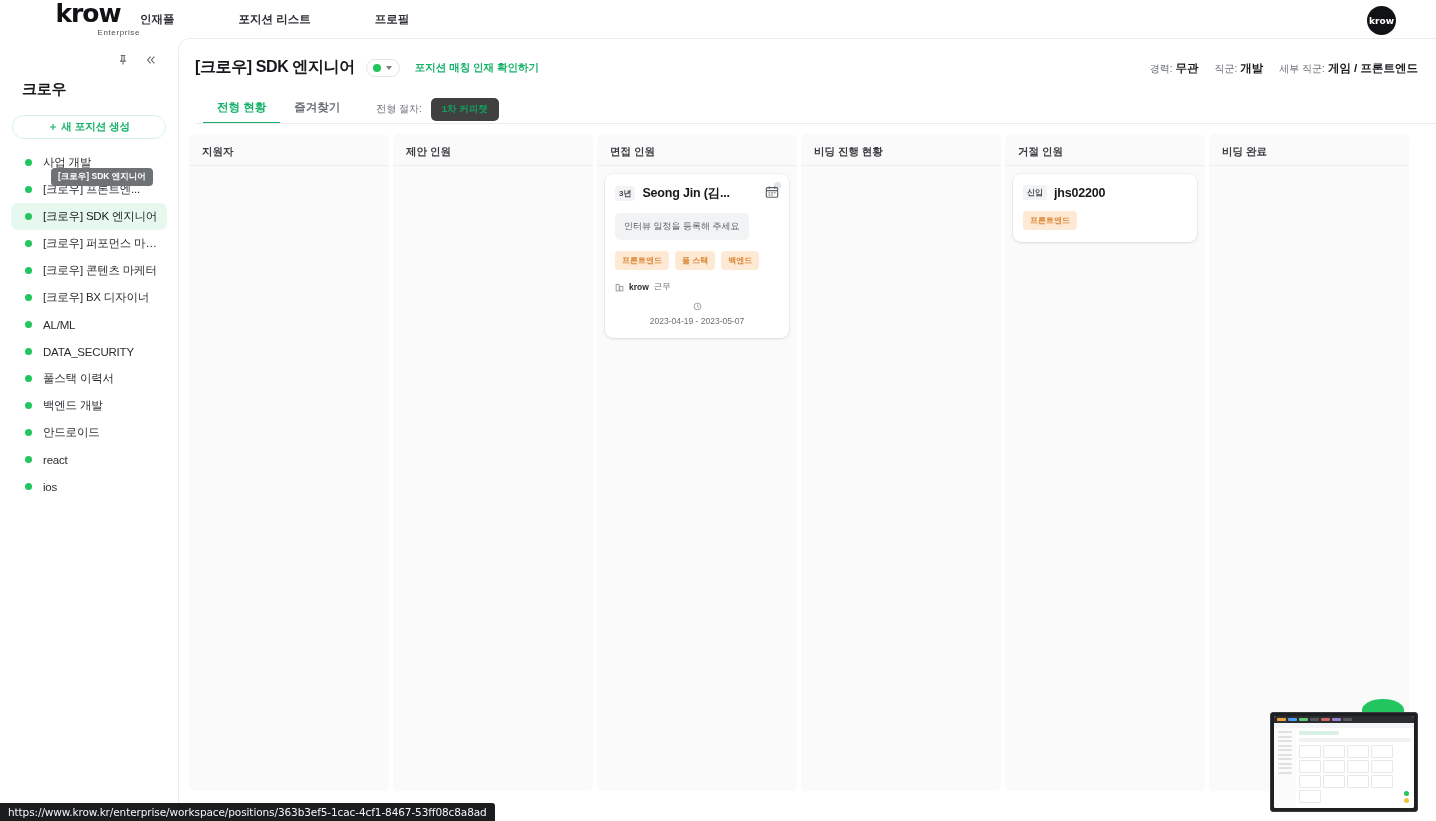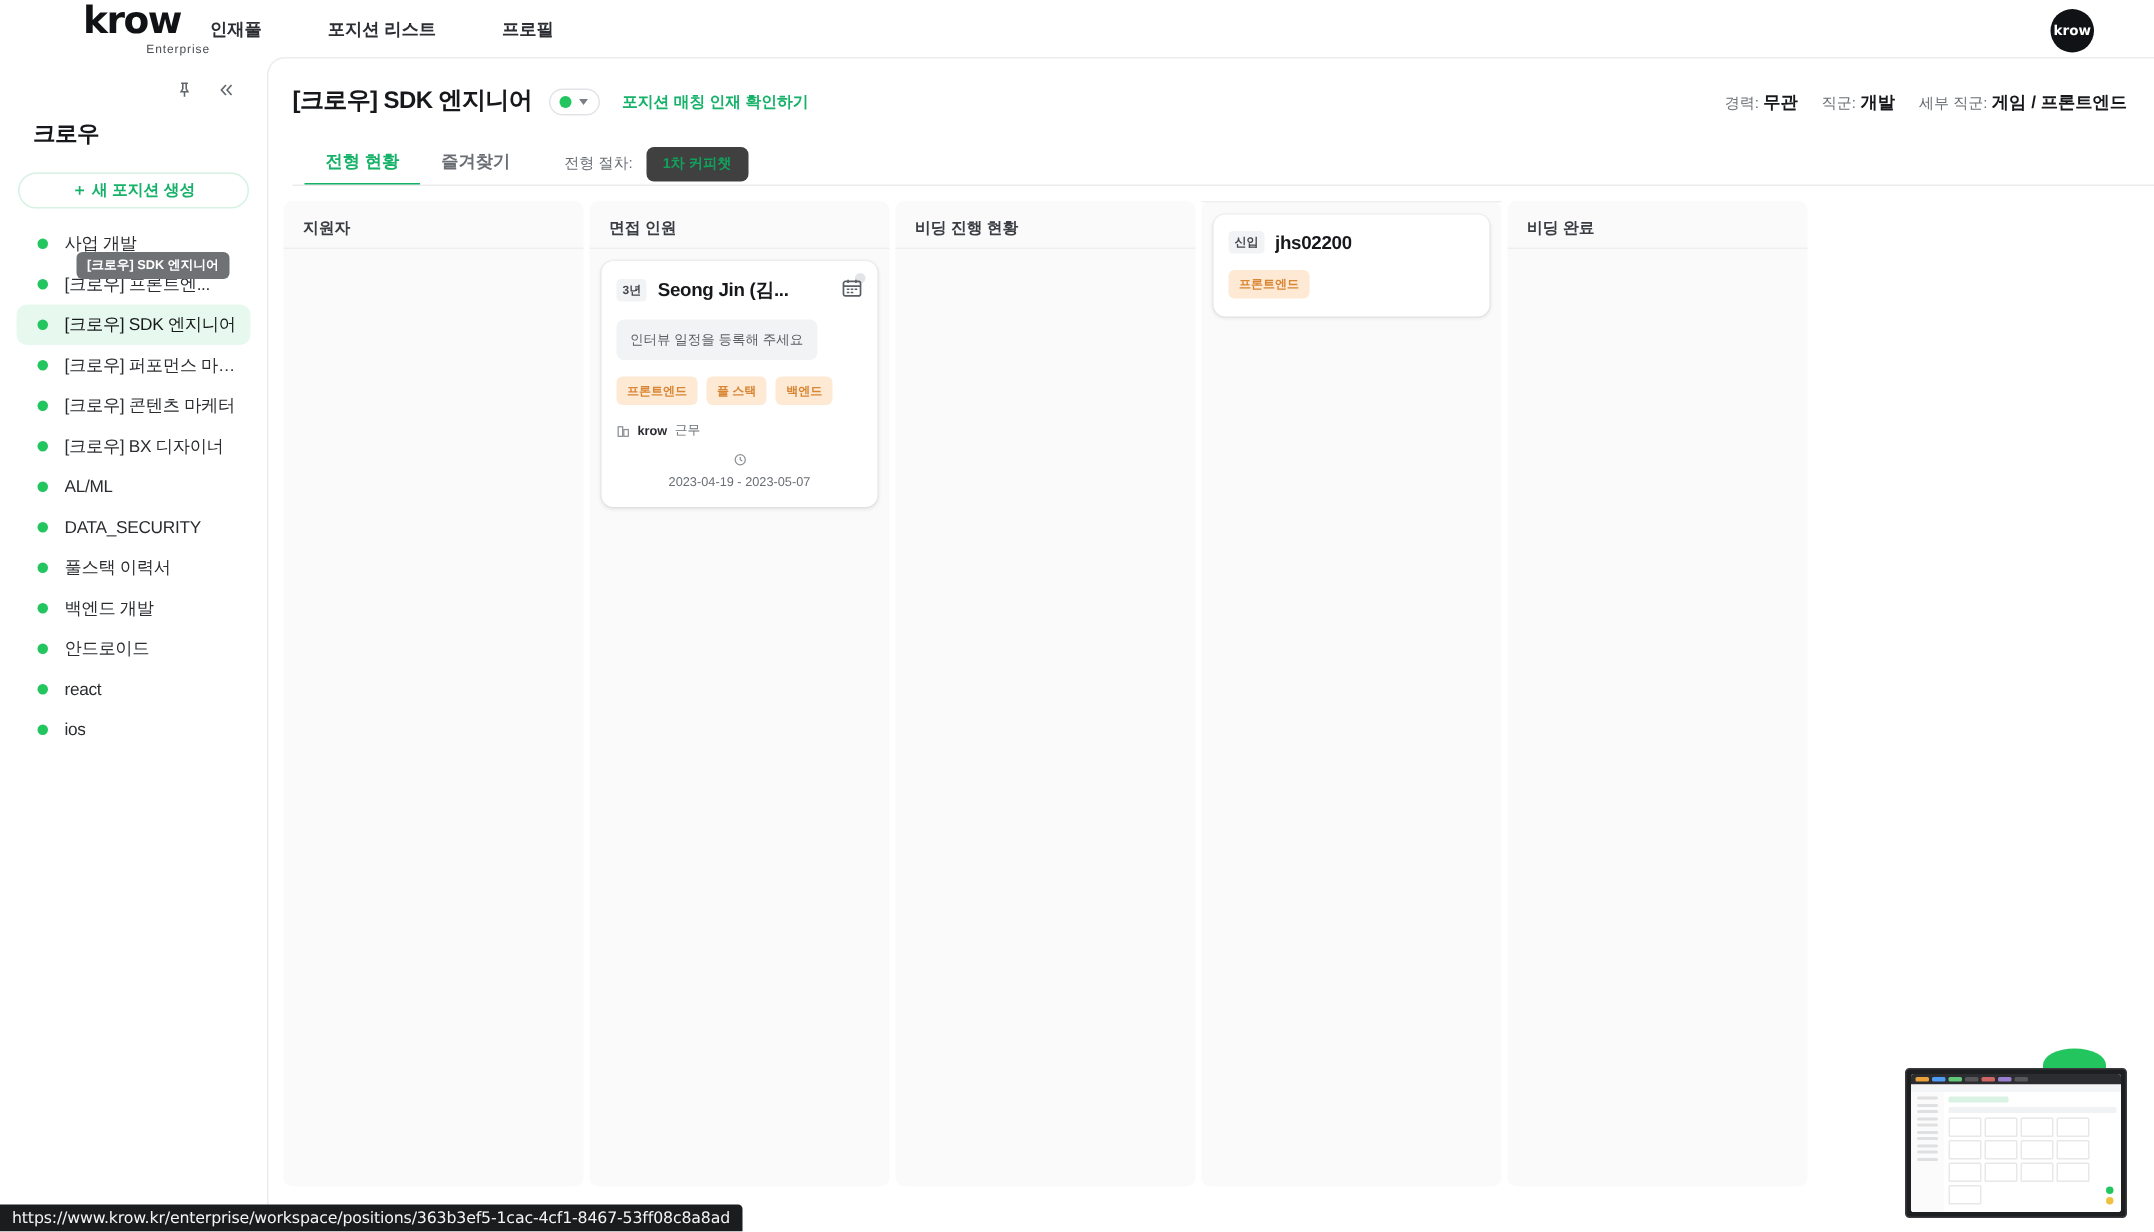--- a/index.html
+++ b/index.html
@@ -13,21 +13,21 @@
   .app { position: relative; width: 1436px; height: 821px; }
 
   
   .topnav {
     position: absolute; top: 0; left: 0; width: 1436px; height: 40px;
     background: #ffffff; display: flex; align-items: center;
   }
   .brand { position: absolute; left: 33px; top: 3px; width: 110px; text-align: center; }
   .brand-name { font-size: 25px; font-weight: bold; letter-spacing: -1px; color: #111215; line-height: 22px; font-family: "DejaVu Sans", sans-serif; }
   .brand-sub { font-size: 8px; color: #4a4d52; letter-spacing: .6px; margin-top: 3px; text-align: right; padding-right: 3px; }
-  .navlinks { position: absolute; left: 140px; top: 12px; display: flex; gap: 44px; }
+  .navlinks { position: absolute; left: 140px; top: 12px; display: flex; gap: 64px; }
   .navlink { font-size: 11.5px; font-weight: bold; color: #2c2e33; cursor: pointer; white-space: nowrap; }
   .avatar {
     position: absolute; right: 40px; top: 6px; width: 29px; height: 29px;
     border-radius: 50%; background: #111215; color: #fff;
     font-size: 9px; font-weight: bold; display: flex; align-items: center; justify-content: center;
     cursor: pointer; font-family: "DejaVu Sans", sans-serif;
   }
 
   
   .sidebar {
@@ -253,20 +253,25 @@
     </div>
 
     <div class="board">
 
       <div class="column">
         <div class="col-head">지원자</div>
         <div class="col-sep"></div>
         <div class="col-body"></div>
       </div>
 
+      <div class="column">
+        <div class="col-head">제안 인원</div>
+        <div class="col-sep"></div>
+        <div class="col-body"></div>
+      </div>
 
       <div class="column">
         <div class="col-head">면접 인원</div>
         <div class="col-sep"></div>
         <div class="col-body">
           <div class="card">
             <div class="card-top">
               <span class="yr-badge">3년</span>
               <span class="cand-name">Seong Jin (김...</span>
             </div>
@@ -307,20 +312,21 @@
         </div>
       </div>
 
       <div class="column">
         <div class="col-head">비딩 진행 현황</div>
         <div class="col-sep"></div>
         <div class="col-body"></div>
       </div>
 
       <div class="column">
+        <div class="col-head">거절 인원</div>
         <div class="col-sep"></div>
         <div class="col-body">
           <div class="card">
             <div class="card-top">
               <span class="yr-badge">신입</span>
               <span class="cand-name">jhs02200</span>
             </div>
             <div class="tags">
               <span class="tag">프론트엔드</span>
             </div>

